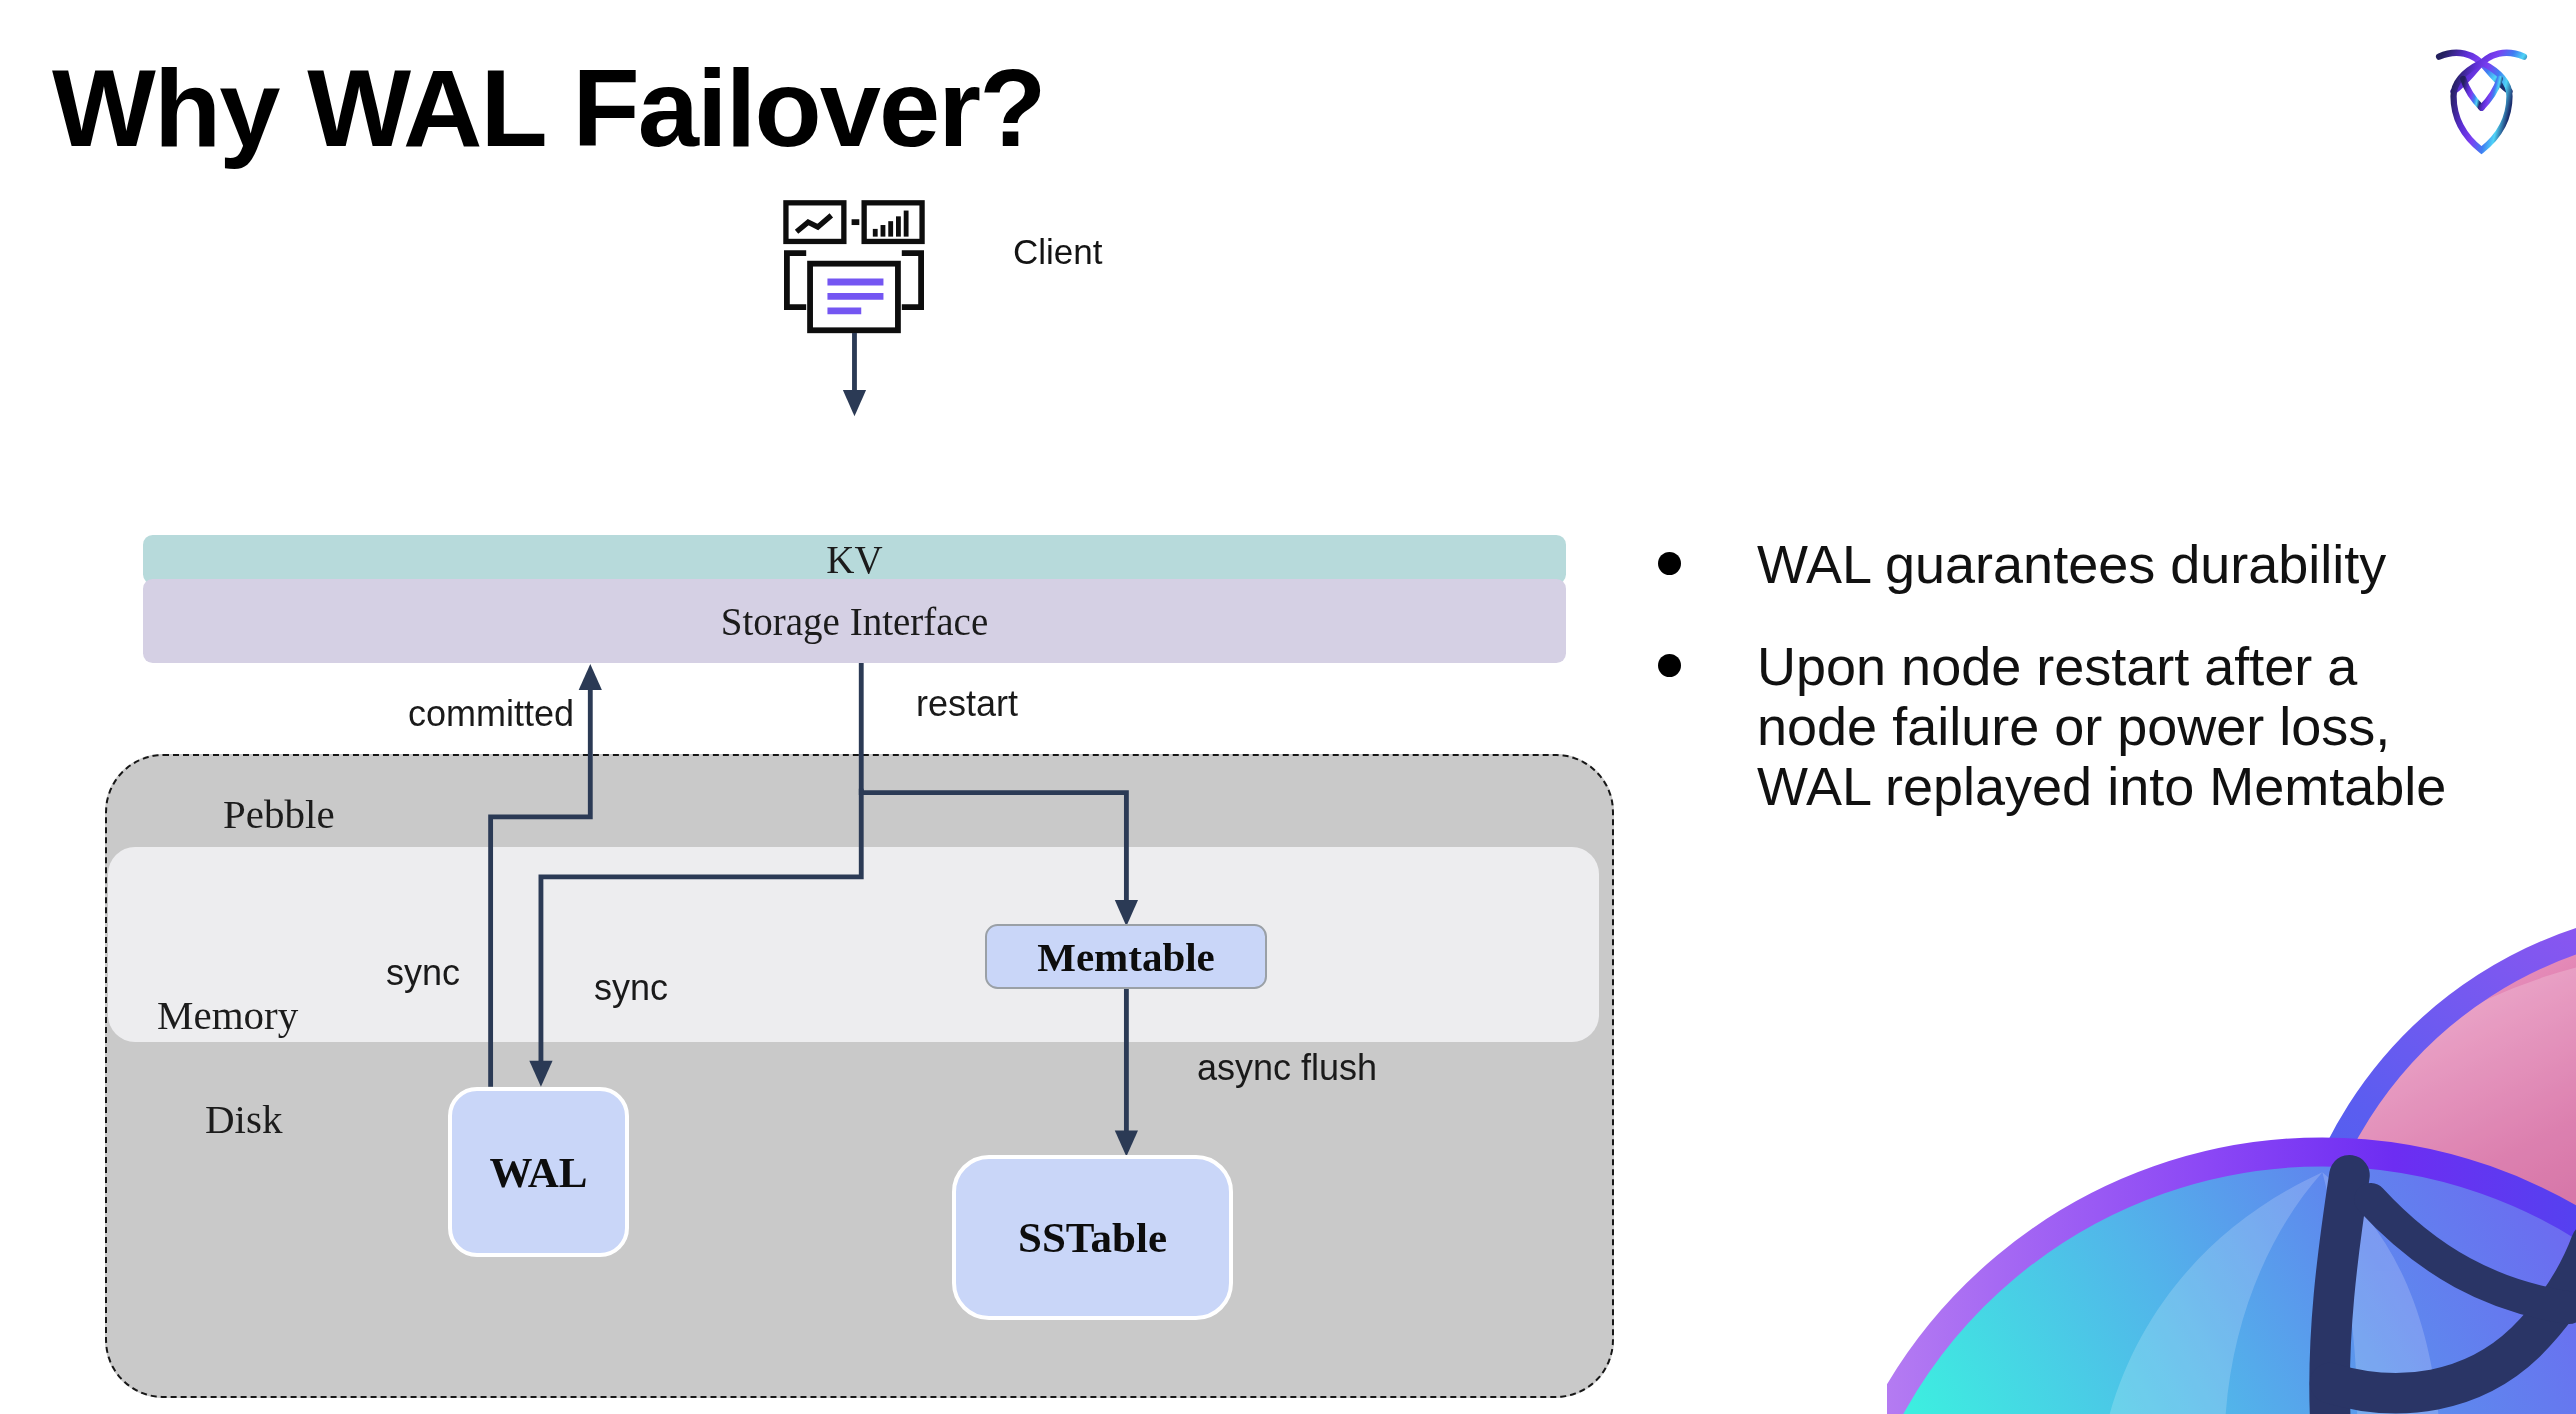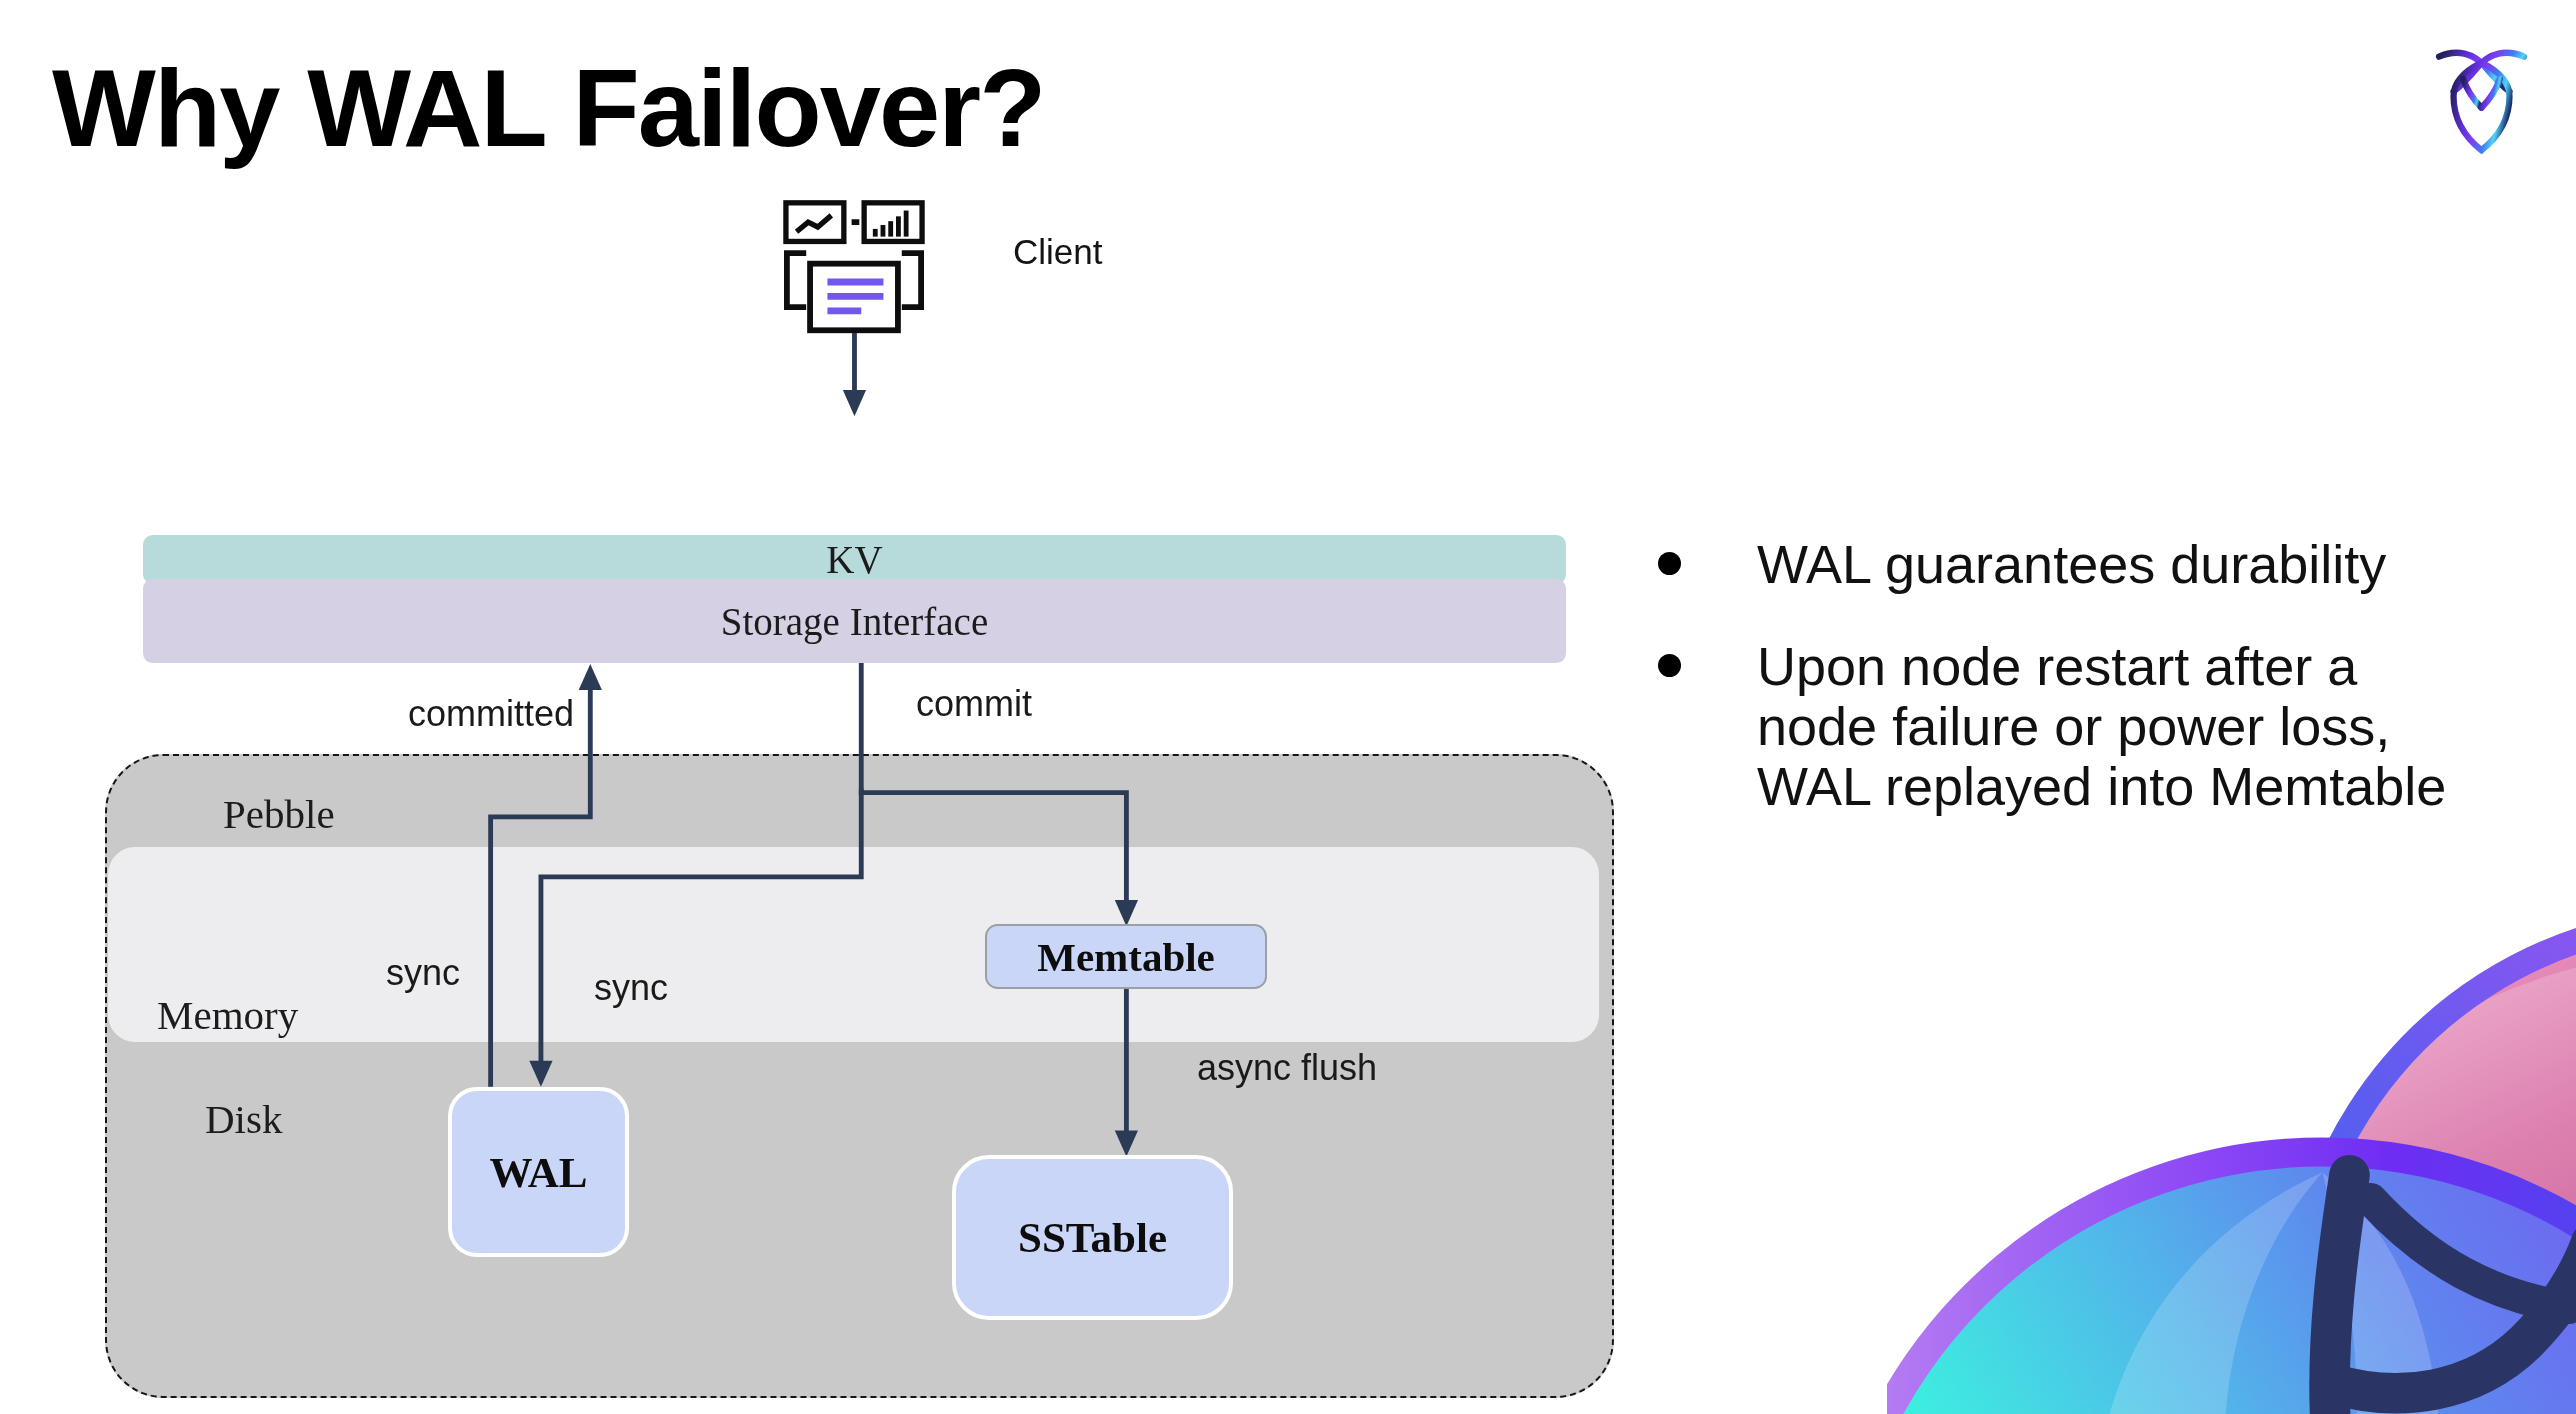--- a/index.html
+++ b/index.html
@@ -134,21 +134,21 @@
     <span>WAL</span>
   </div>
   <div class="node node-memtable">
     <span>Memtable</span>
   </div>
   <div class="node node-sstable">
     <span>SSTable</span>
   </div>
 
   <span class="edge-label" style="left:408px;top:693px;">committed</span>
-  <span class="edge-label" style="left:916px;top:683px;">commit</span>
+  <span class="edge-label" style="left:916px;top:683px;">restart</span>
   <span class="edge-label" style="left:386px;top:952px;">sync</span>
   <span class="edge-label" style="left:594px;top:967px;">sync</span>
   <span class="edge-label" style="left:1197px;top:1047px;">async flush</span>
 
   <ul class="bullets">
     <li>WAL guarantees durability</li>
     <li>Upon node restart after a node failure or power loss, WAL replayed into Memtable</li>
   </ul>
 
   <svg class="abs" style="left:1887px;top:919px;" width="689" height="495" viewBox="1950 950 712 512">

